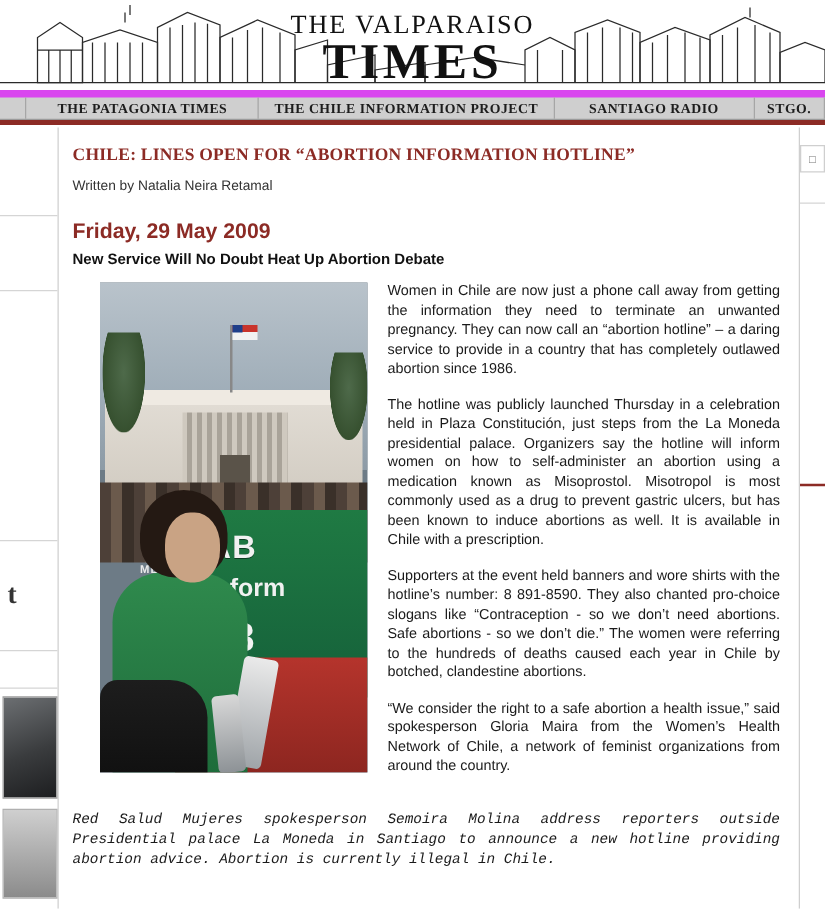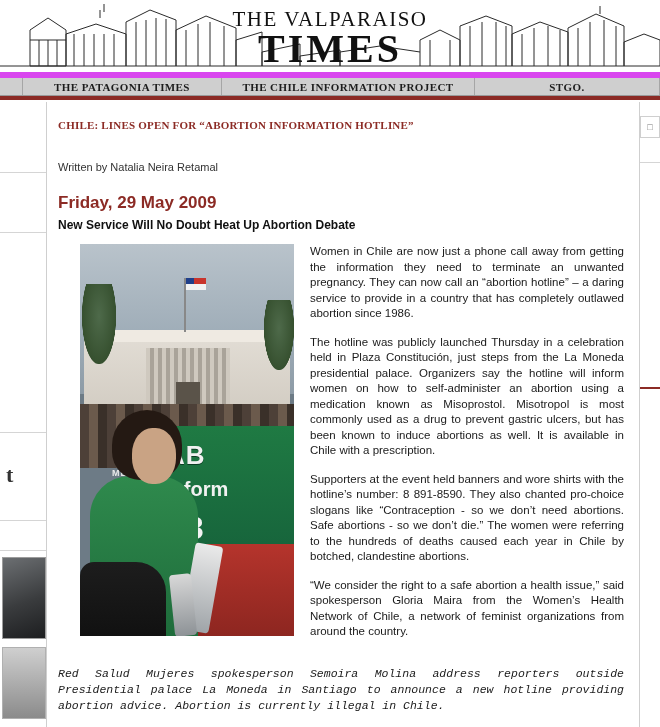--- a/index.html
+++ b/index.html
@@ -184,25 +184,25 @@
   
   .article {
     position: absolute;
     left: 58px;
     top: 14px;
     width: 566px;
   }
   .headline {
     font-family: "Liberation Serif", serif;
     font-weight: bold;
-    font-size: 11px;
+    font-size: 14px;
     letter-spacing: 0.2px;
     color: #8c2b25;
     text-transform: uppercase;
-    margin: 0 0 27px 0;
+    margin: 0 0 9px 0;
     line-height: 18px;
   }
   .byline {
     font-family: "Liberation Sans", sans-serif;
     font-size: 11px;
     color: #333;
     margin-bottom: 20px;
   }
   .dateline {
     font-family: "Liberation Sans", sans-serif;
@@ -399,20 +399,21 @@
   <div class="masthead-title">
     <div class="line1">THE VALPARAISO</div>
     <div class="line2">TIMES</div>
   </div>
 </div>
 
 <div class="navbar">
   <div class="nav-spacer"></div>
   <div class="nav-item w1">THE PATAGONIA TIMES</div>
   <div class="nav-item w2">THE CHILE INFORMATION PROJECT</div>
+  <div class="nav-item w3">SANTIAGO RADIO</div>
   <div class="nav-item w4">STGO.</div>
 </div>
 <div class="nav-underline"></div>
 <div class="nav-underline2"></div>
 
 <div class="page">
 
   <div class="left-rail">
     <div class="rail-line" style="top:70px;"></div>
     <div class="rail-line" style="top:130px;"></div>

